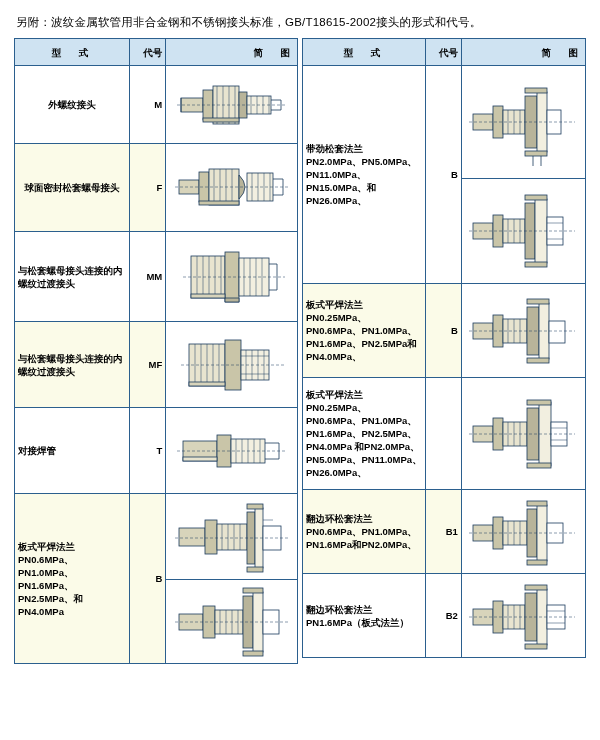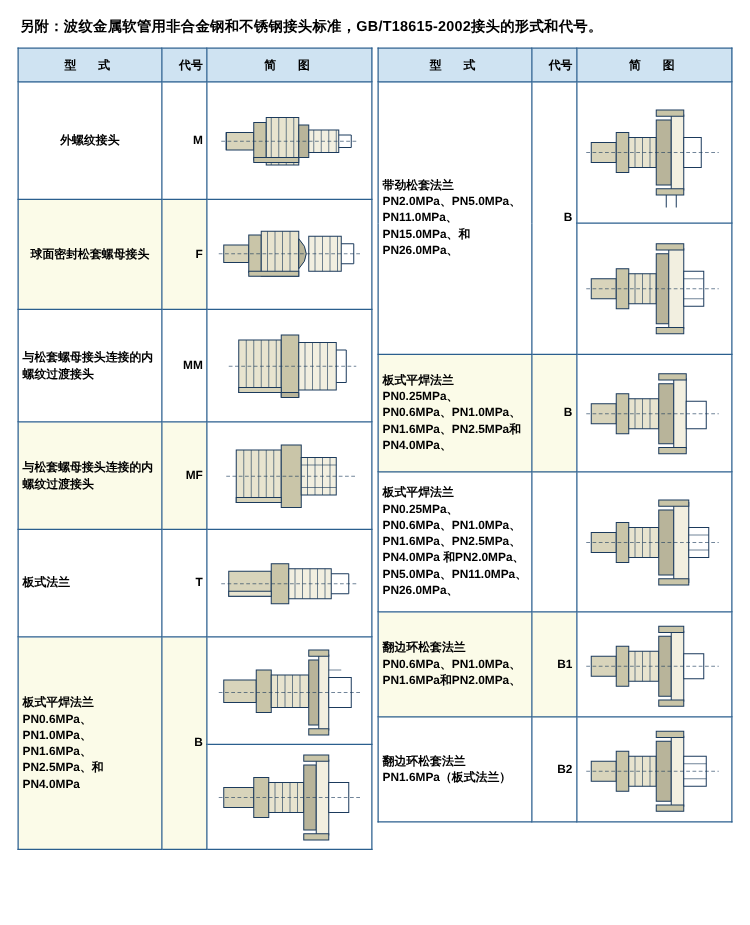--- a/index.html
+++ b/index.html
@@ -17,21 +17,21 @@
   }
   .page {
     width: 600px;
     height: 740px;
     position: relative;
     box-sizing: border-box;
     padding: 14px 14px 0 14px;
   }
   .doc-title {
     font-size: 11.5px;
-    font-weight: bold;
+    font-weight: normal;
     line-height: 16px;
     margin: 0 0 8px 2px;
     letter-spacing: 0.2px;
   }
   .tables {
     display: flex;
     flex-direction: row;
     align-items: flex-start;
     gap: 4px;
   }
@@ -50,21 +50,21 @@
     background: #cfe3f2;
     text-align: center;
     font-weight: bold;
     font-size: 10px;
     height: 22px;
     letter-spacing: 4px;
   }
   thead th.nospace { letter-spacing: 0px; }
   .c-type { width: 128px; }
   .c-code { width: 34px; text-align: right; font-weight: bold; font-size: 11px; }
-  .c-fig  { width: 120px; }
+  .c-fig  { width: 120px; text-align: right; }
 
   .left .c-type { width: 118px; }
   .left .c-code { width: 32px; }
   .left .c-fig  { width: 126px; }
 
   .right .c-type { width: 126px; }
   .right .c-code { width: 32px; }
   .right .c-fig  { width: 118px; }
 
   td.type-cell { padding: 4px 6px; }
@@ -109,21 +109,21 @@
     <table class="spec left">
       <thead>
         <tr>
           <th class="c-type">型　式</th>
           <th class="c-code nospace">代号</th>
           <th class="c-fig">简　图</th>
         </tr>
       </thead>
       <tbody>
 
-        <tr style="height:94px">
+        <tr style="height:78px">
           <td class="c-type type-cell center">
             <div class="tname">外螺纹接头</div>
           </td>
           <td class="c-code">M</td>
           <td class="c-fig fig">
             <div class="figwrap">
               <svg width="118" height="62" viewBox="0 0 118 62">
                 <rect x="8" y="24" width="22" height="14" class="fill-b"></rect>
                 <path d="M8 24 L8 38" class="ln"></path>
                 <rect x="30" y="16" width="10" height="30" class="fill-c"></rect>
@@ -201,21 +201,21 @@
                 <path d="M68 24 L96 24 M68 42 L96 42" class="lnt"></path>
                 <path d="M8 33 L112 33" class="dash"></path>
                 <rect x="16" y="50" width="36" height="4" class="fill-b"></rect>
               </svg>
             </div>
           </td>
         </tr>
 
         <tr style="height:86px">
           <td class="c-type type-cell">
-            <div class="tname">板式法兰</div>
+            <div class="tname">对接焊管</div>
           </td>
           <td class="c-code">T</td>
           <td class="c-fig fig">
             <div class="figwrap">
               <svg width="118" height="60" viewBox="0 0 118 60">
                 <rect x="10" y="20" width="34" height="20" class="fill-b"></rect>
                 <rect x="44" y="14" width="14" height="32" class="fill-c"></rect>
                 <rect x="58" y="18" width="34" height="24" class="fill-d"></rect>
                 <path d="M63 18 L63 42 M69 18 L69 42 M75 18 L75 42 M81 18 L81 42 M87 18 L87 42" class="lnt"></path>
                 <path d="M92 22 L106 22 L106 38 L92 38" class="ln"></path>

